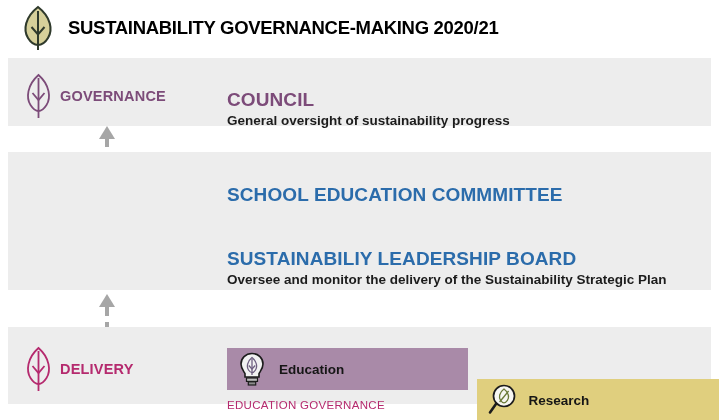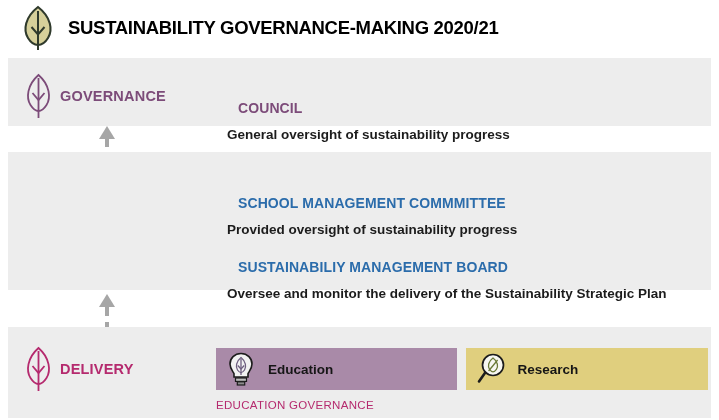--- a/index.html
+++ b/index.html
@@ -42,21 +42,21 @@
 
   
   .panel {
     position: absolute;
     left: 8px;
     width: 703px;
     background: #ededed;
   }
   #panel-governance { top: 58px;  height: 68px; }
   #panel-leadership { top: 152px; height: 138px; }
-  #panel-delivery   { top: 327px; height: 91px;  }
+  #panel-delivery   { top: 327px; height: 77px;  }
 
   .row-label {
     position: absolute;
     display: flex;
     align-items: center;
     left: 14px;
   }
   .row-label .leaf-ico {
     width: 33px;
     height: 47px;
@@ -77,25 +77,25 @@
   #label-governance .row-text { color: #7c4b79; }
   #label-leadership .row-text { color: #2b6cab; }
   #label-delivery   .row-text { color: #b52a6e; }
 
   
   .content {
     position: absolute;
     left: 219px;
   }
   .block-title {
-    font-size: 14px;
+    font-size: 19px;
     font-weight: bold;
     letter-spacing: 0.1px;
     white-space: nowrap;
-    margin: 11px;
+    margin: 0;
   }
   .block-desc {
     font-size: 13.5px;
     color: #1c1c1c;
     white-space: nowrap;
     margin: 2px 0 0 0;
     font-weight: bold;
   }
   #council-block { top: 31px; }
   #council-block .block-title { color: #7c4b79; }
@@ -109,28 +109,28 @@
     position: absolute;
     left: 96px;
     width: 22px;
   }
   #arrow-gov-lead { top: 126px; height: 34px; }
   #arrow-lead-del { top: 294px; height: 40px; }
 
   
   .cards {
     position: absolute;
-    left: 208px;
+    left: 219px;
     top: 21px;
     width: 492px;
     display: flex;
   }
   .card-wrap { display: flex; flex-direction: column; }
   #card-wrap-education { width: 241px; margin-right: 9px; }
-  #card-wrap-research  { width: 243px; }
+  #card-wrap-research  { width: 243px; margin-top: 31px; }
 
   .card {
     height: 42px;
     display: flex;
     align-items: center;
     padding-left: 10px;
     box-sizing: border-box;
   }
   #card-education { background: #a98aa8; }
   #card-research  { background: #e0cf7e; }
@@ -186,26 +186,25 @@
 <div class="arrow" id="arrow-gov-lead">
   <svg viewBox="0 0 22 34" width="22" height="34">
     <path d="M11 0 L19 13 L3 13 Z" fill="#a6a6a6"></path>
     <line x1="11" y1="13" x2="11" y2="34" stroke="#a6a6a6" stroke-width="4" stroke-dasharray="8 5"></line>
   </svg>
 </div>
 
 <div class="panel" id="panel-leadership">
 
   <div class="content" id="smc-block">
-    <p class="block-title">SCHOOL MANAGEMENT COMMMITTEE</p>
-    <p class="block-desc">Provided oversight of sustainability progress</p>
+    <p class="block-title">SCHOOL EDUCATION COMMMITTEE</p>
   </div>
 
   <div class="content" id="slb-block">
-    <p class="block-title">SUSTAINABILIY MANAGEMENT BOARD</p>
+    <p class="block-title">SUSTAINABILIY LEADERSHIP BOARD</p>
     <p class="block-desc">Oversee and monitor the delivery of the Sustainability Strategic Plan</p>
   </div>
 </div>
 
 <div class="arrow" id="arrow-lead-del">
   <svg viewBox="0 0 22 40" width="22" height="40">
     <path d="M11 0 L19 13 L3 13 Z" fill="#a6a6a6"></path>
     <line x1="11" y1="13" x2="11" y2="40" stroke="#a6a6a6" stroke-width="4" stroke-dasharray="9 6"></line>
   </svg>
 </div>

